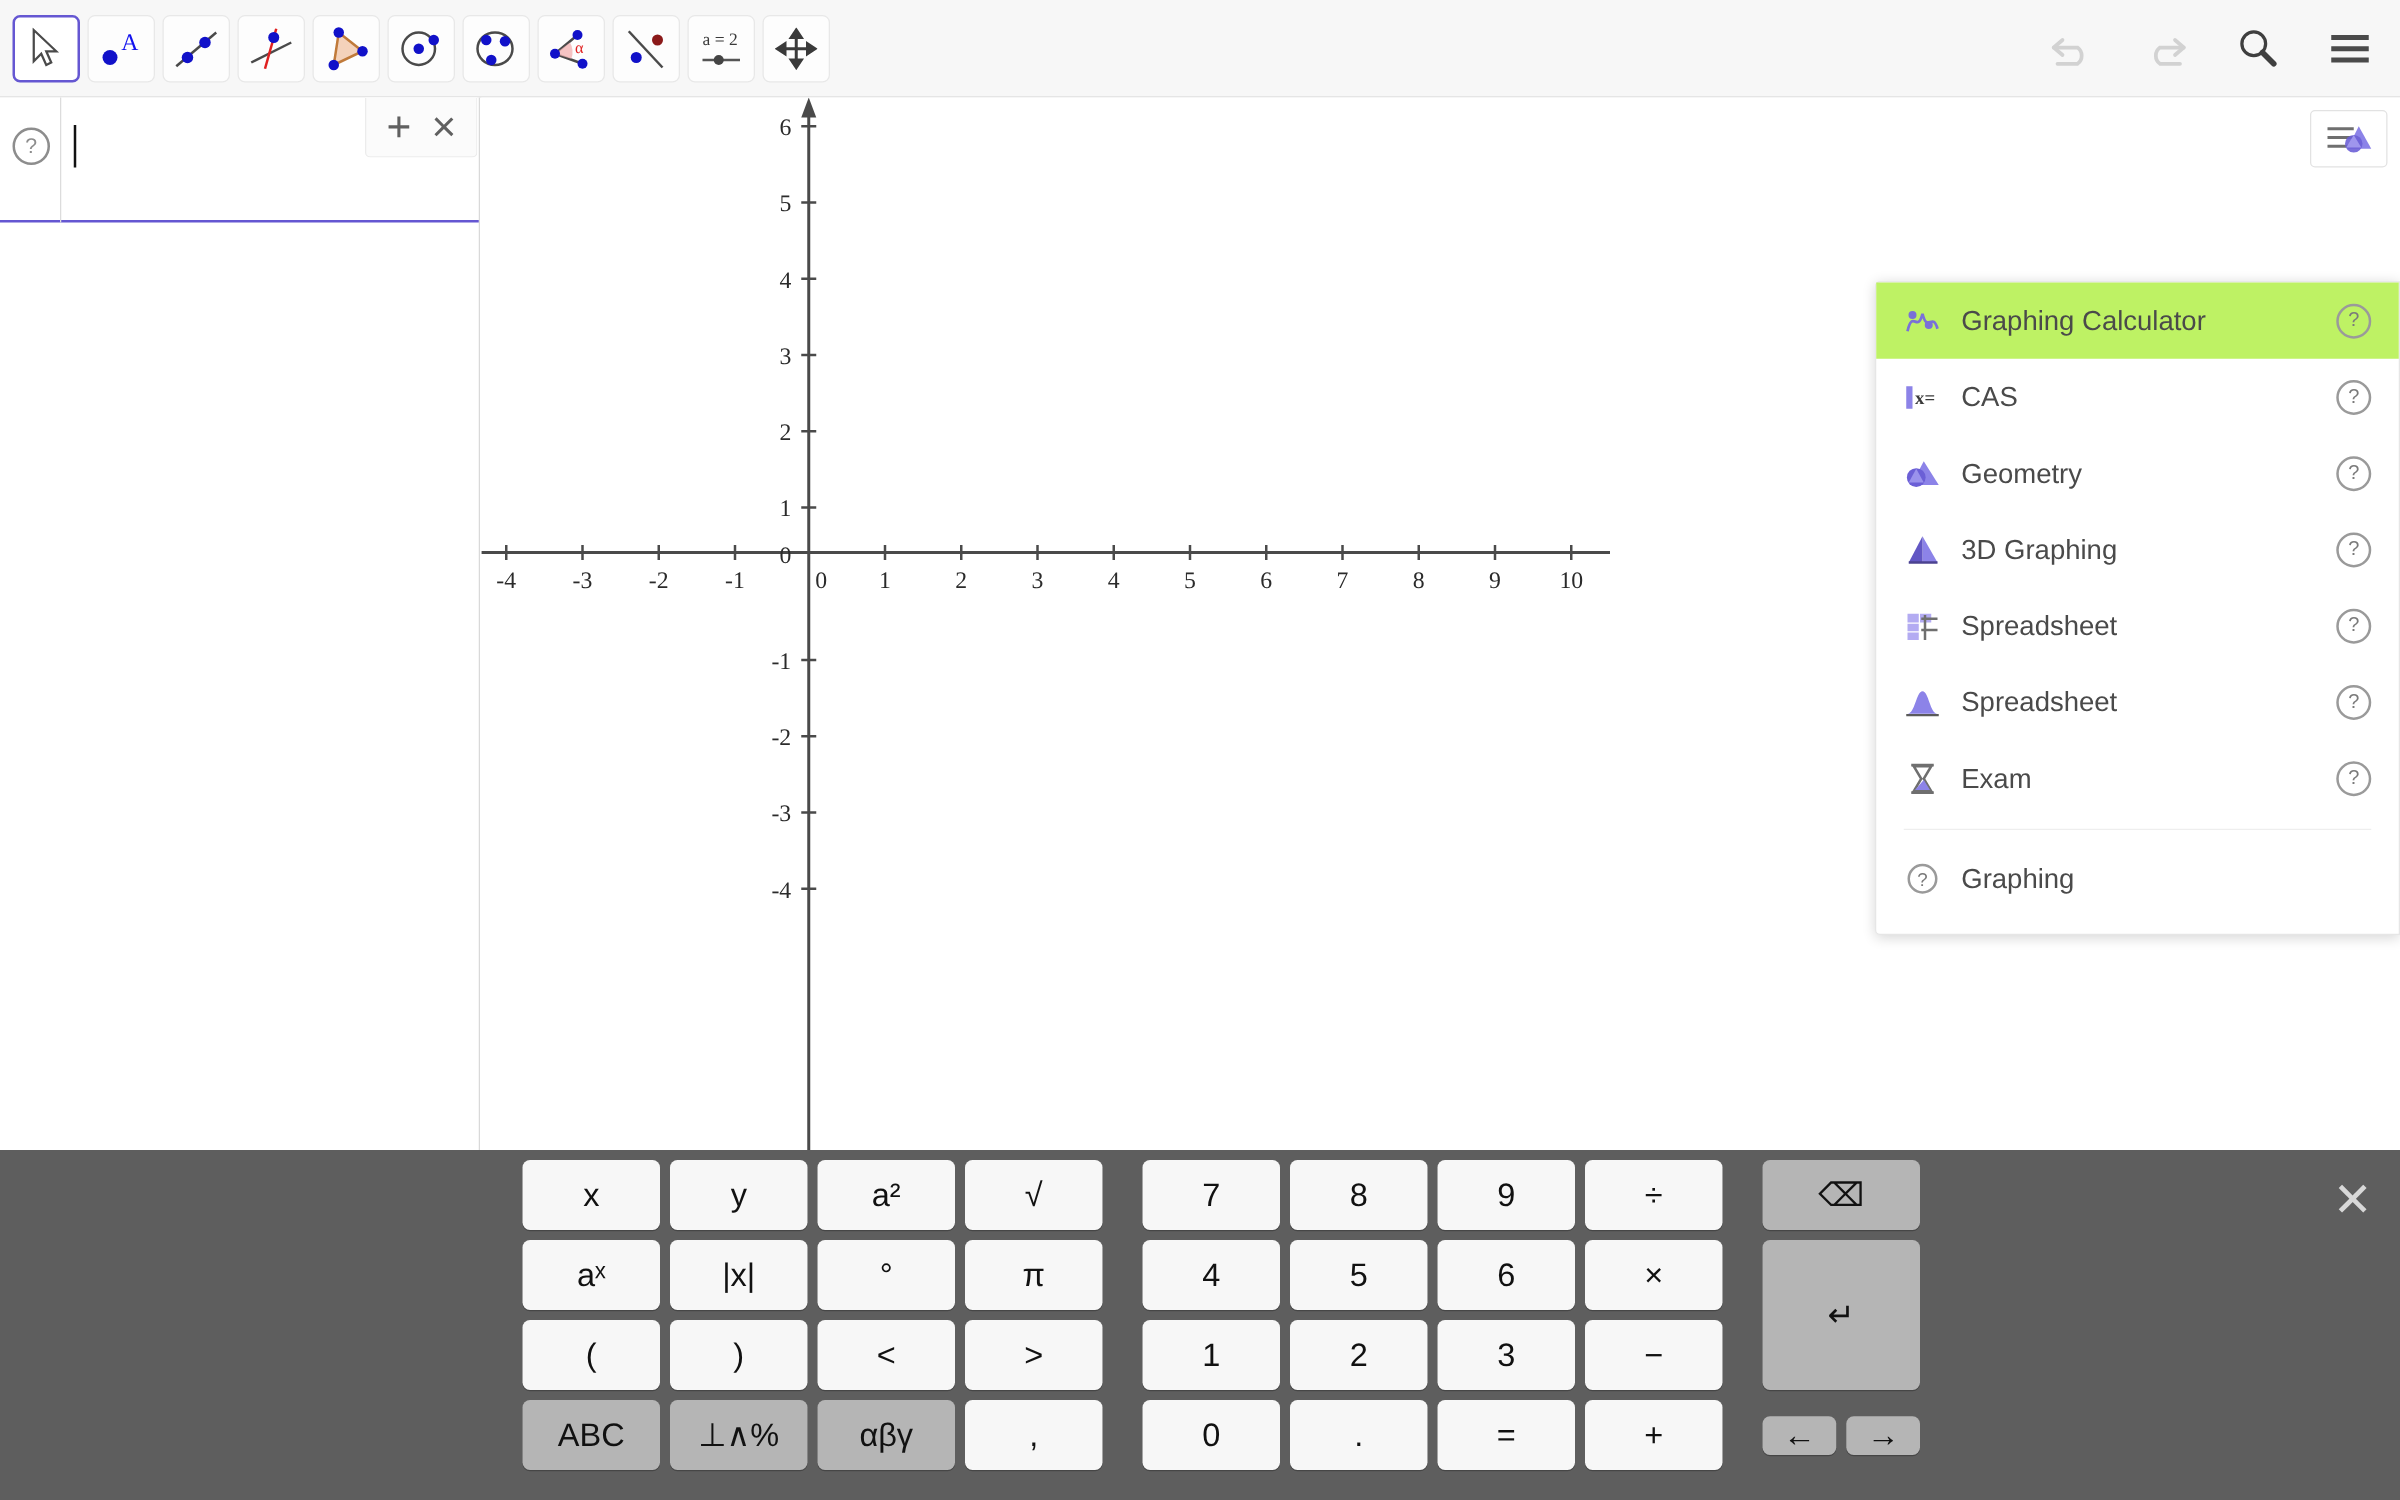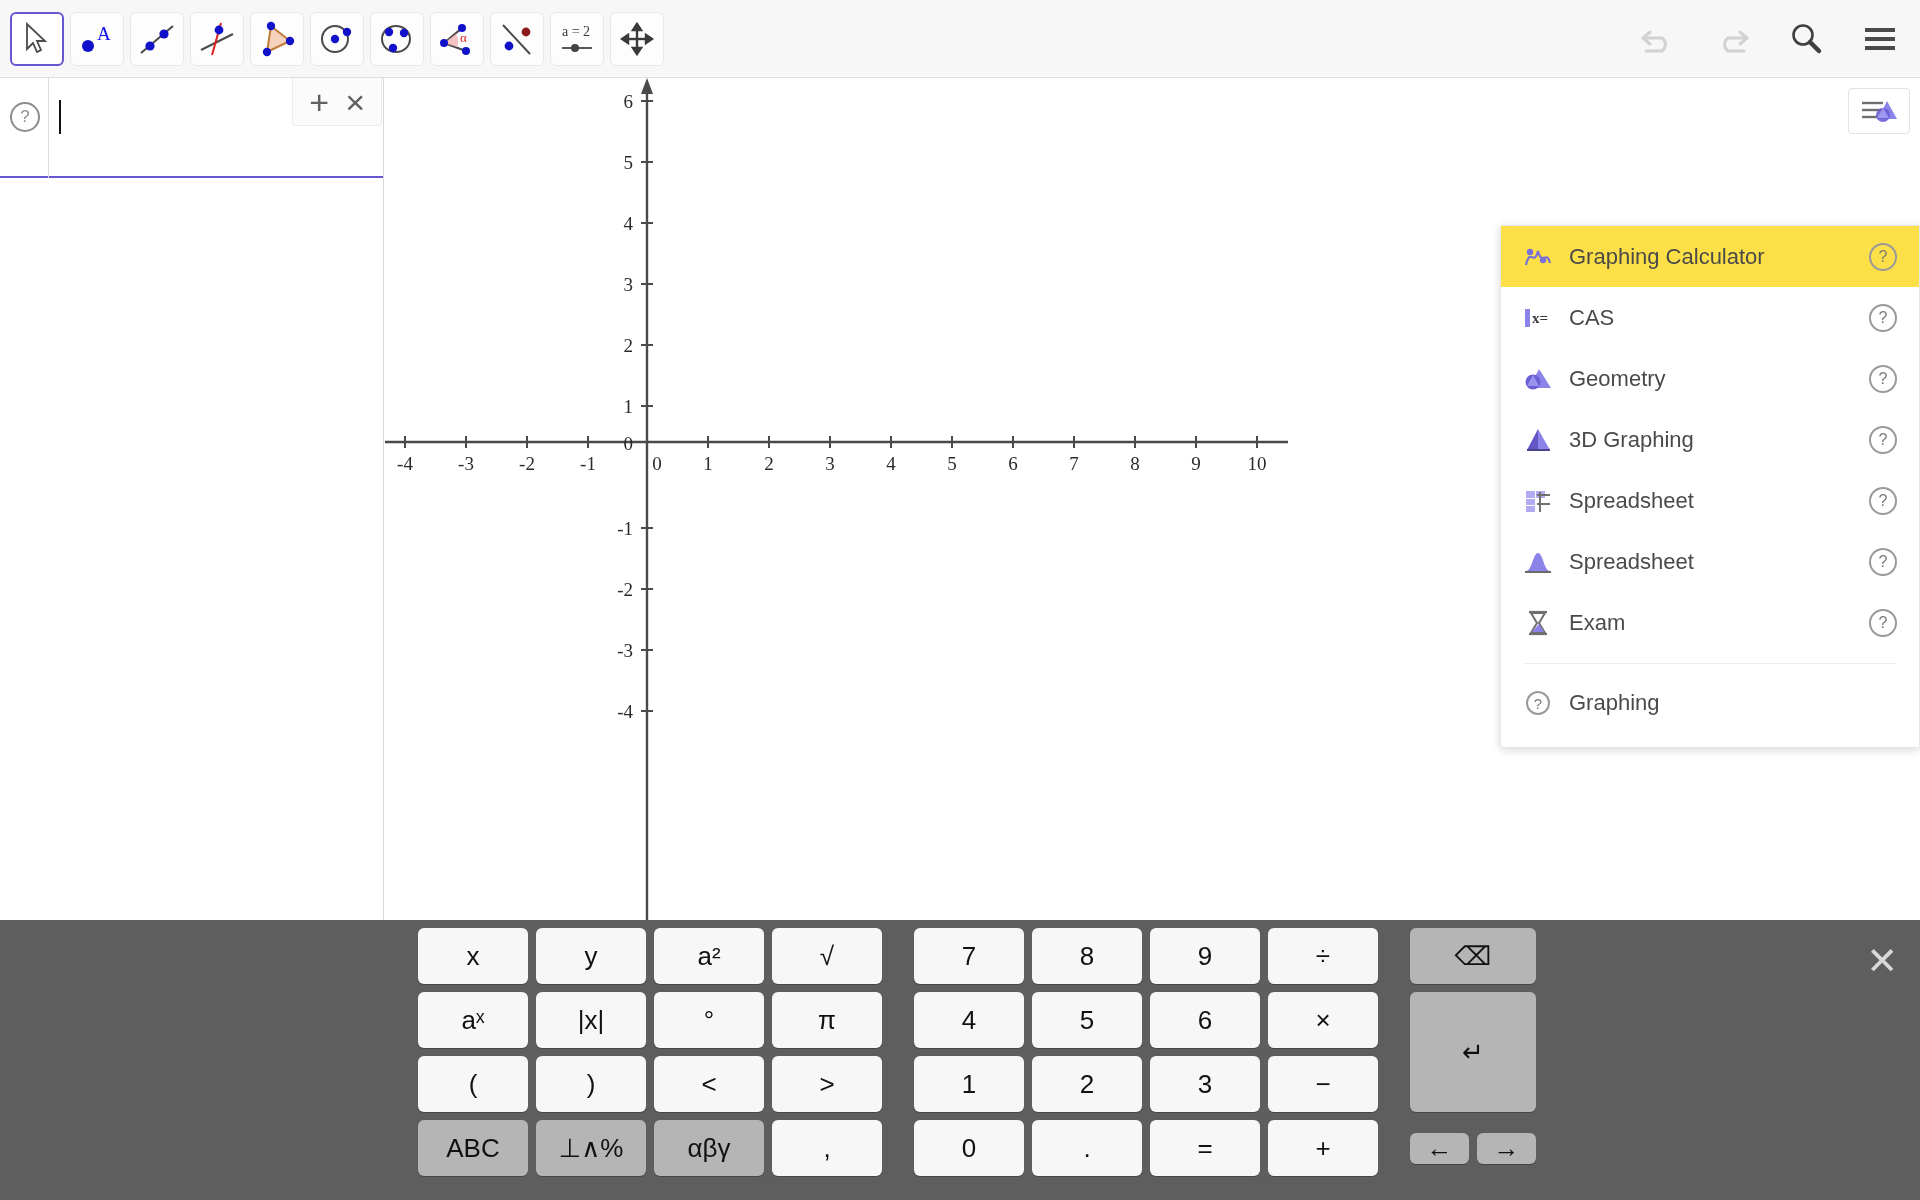--- a/index.html
+++ b/index.html
@@ -89,21 +89,21 @@
     z-index: 20;
   }
   .apps-title {
     color: #6557d2; font-size: 26px; padding: 22px 24px 14px 24px;
     border-bottom: 1px solid #eeeeee; margin: 0 0 8px 0;
   }
   .app-item {
     display: flex; align-items: center; height: 61px;
     padding: 0 22px 0 22px; cursor: pointer; gap: 0;
   }
-  .app-item.active { background: #fde047; }
+  .app-item.active { background: #bef264; }
   .app-ico { width: 46px; flex: none; display: flex; align-items: center; justify-content: flex-start; }
   .app-label { flex: 1; font-size: 22px; color: #4a4a4a; }
   .help-circle {
     width: 28px; height: 28px; border-radius: 50%;
     border: 2px solid #9a9a9a; color: #7a7a7a;
     font-size: 16px; line-height: 24px; text-align: center; flex: none; cursor: pointer;
   }
   .apps-sep { height: 1px; background: #eeeeee; margin: 10px 22px 8px 22px; }
 
   

